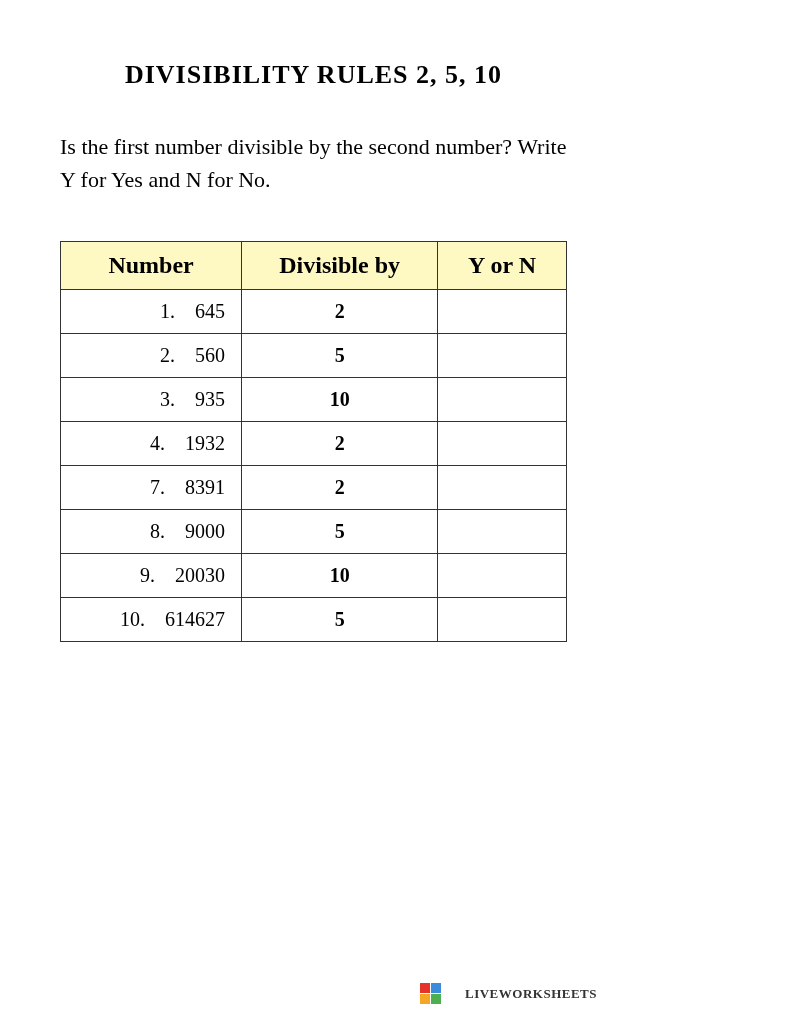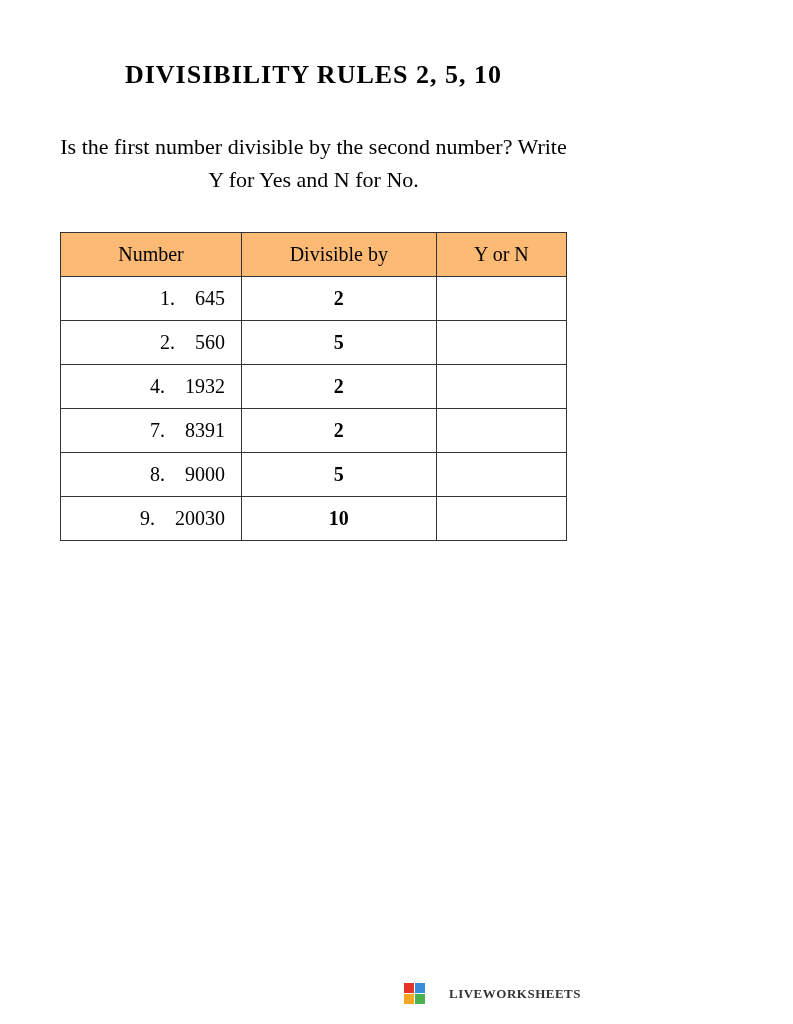--- a/index.html
+++ b/index.html
@@ -28,60 +28,59 @@
       text-align: center;
       font-size: 26px;
       font-weight: bold;
       margin-bottom: 40px;
       letter-spacing: 1px;
     }
 
     .instructions {
       font-size: 22px;
       line-height: 1.5;
-      margin-bottom: 36px;
-      text-align: center;
+      margin-bottom: 45px;
     }
 
     table {
       width: 100%;
       border-collapse: collapse;
       font-size: 20px;
     }
 
     table th, table td {
       border: 1.5px solid #333;
       padding: 10px 16px;
       text-align: center;
     }
 
     table thead th {
-      font-weight: normal;
-      font-size: 20px;
-      background: #fdba74;
+      font-weight: bold;
+      font-size: 24px;
+      background: #fef9c3;
     }
 
     table tbody td.number-col {
       text-align: right;
       padding-left: 20px;
     }
 
     table tbody td.divisible-col {
       font-weight: bold;
       text-align: center;
     }
 
     table tbody td.answer-col {
       text-align: center;
     }
 
     .logo-area {
       position: absolute;
       bottom: 20px;
-      right: 46px;
+      right: 30px;
       display: flex;
       align-items: center;
       gap: 24px;
     }
 
     .logo-grid {
       display: grid;
       grid-template-columns: 10px 10px;
       grid-template-rows: 10px 10px;
       gap: 1px;
@@ -121,39 +120,49 @@
           <td class="number-col">1.&nbsp;&nbsp;&nbsp;&nbsp;645</td>
           <td class="divisible-col">2</td>
           <td class="answer-col"></td>
         </tr>
         <tr>
           <td class="number-col">2.&nbsp;&nbsp;&nbsp;&nbsp;560</td>
           <td class="divisible-col">5</td>
           <td class="answer-col"></td>
         </tr>
         <tr>
+          <td class="number-col">3.&nbsp;&nbsp;&nbsp;&nbsp;935</td>
+          <td class="divisible-col">10</td>
+          <td class="answer-col"></td>
+        </tr>
+        <tr>
           <td class="number-col">4.&nbsp;&nbsp;&nbsp;&nbsp;1932</td>
           <td class="divisible-col">2</td>
           <td class="answer-col"></td>
         </tr>
         <tr>
           <td class="number-col">7.&nbsp;&nbsp;&nbsp;&nbsp;8391</td>
           <td class="divisible-col">2</td>
           <td class="answer-col"></td>
         </tr>
         <tr>
           <td class="number-col">8.&nbsp;&nbsp;&nbsp;&nbsp;9000</td>
           <td class="divisible-col">5</td>
           <td class="answer-col"></td>
         </tr>
         <tr>
           <td class="number-col">9.&nbsp;&nbsp;&nbsp;&nbsp;20030</td>
           <td class="divisible-col">10</td>
           <td class="answer-col"></td>
         </tr>
+        <tr>
+          <td class="number-col">10.&nbsp;&nbsp;&nbsp;&nbsp;614627</td>
+          <td class="divisible-col">5</td>
+          <td class="answer-col"></td>
+        </tr>
       </tbody>
   </table>
 
   <div class="logo-area">
     <div class="logo-grid">
       <div class="logo-cell-1"></div>
       <div class="logo-cell-2"></div>
       <div class="logo-cell-3"></div>
       <div class="logo-cell-4"></div>
     </div>

